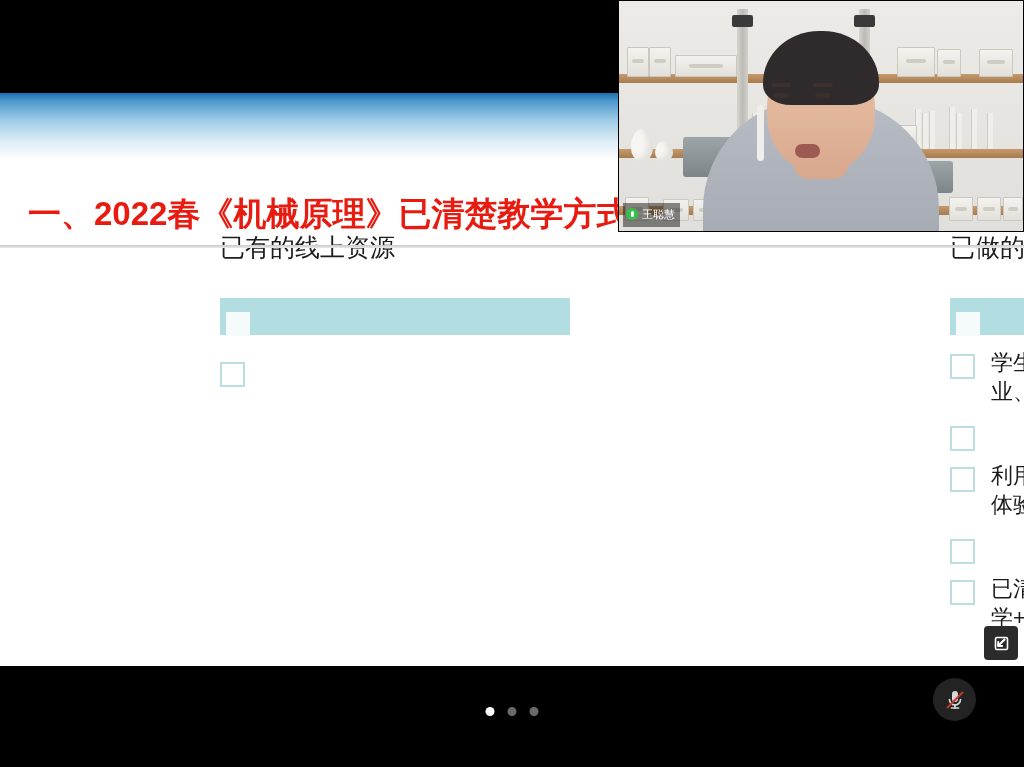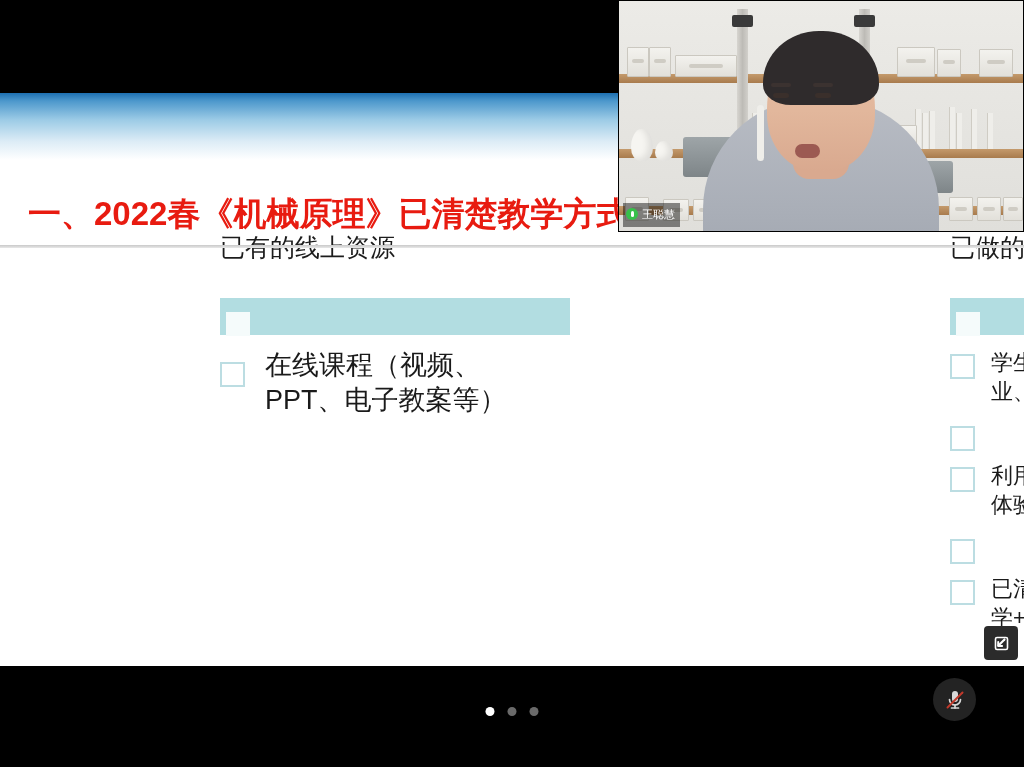--- a/index.html
+++ b/index.html
@@ -365,22 +365,20 @@
 
 
     <div class="col" id="col-left">
       <div class="col-heading">已有的线上资源</div>
       <div class="teal-bar">
         <div class="bar-box"></div>
       </div>
       <div class="bullet-list">
         <div class="bullet">
           <div class="chk"></div>
-          <div class="btxt">在线课程（视频、
-PPT、电子教案等）</div>
         </div>
       </div>
     </div>
 
     <div class="col" id="col-right">
       <div class="col-heading">已做的准备</div>
       <div class="teal-bar">
         <div class="bar-box"></div>
       </div>
       <div class="bullet-list">

